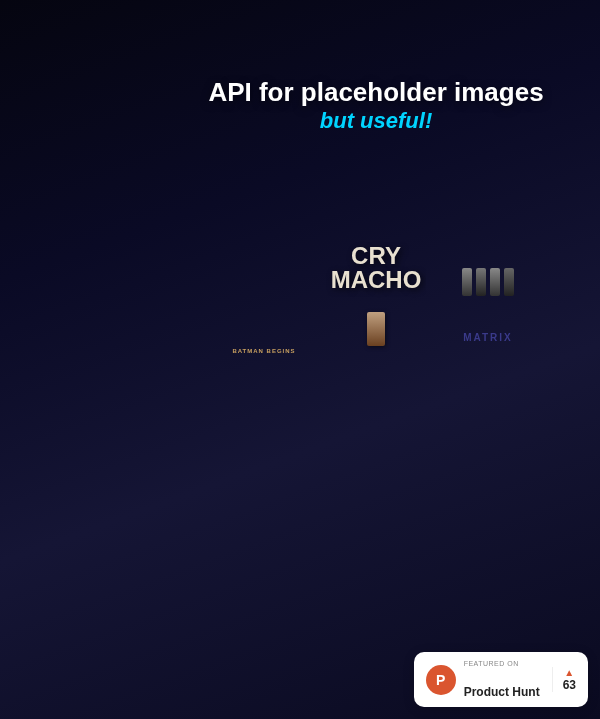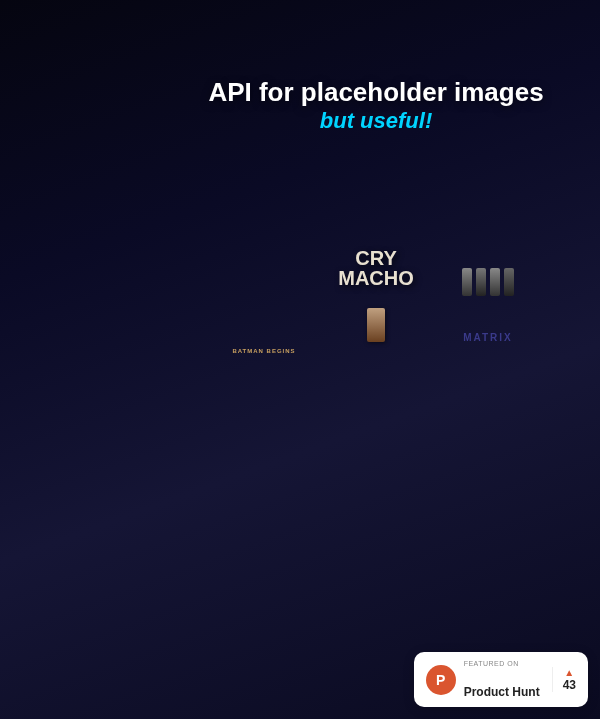--- a/index.html
+++ b/index.html
@@ -384,21 +384,21 @@
           <div class="batman-label" style="position:relative;z-index:1;color:#c8a060;font-size:6px;font-weight:700;letter-spacing:1px;">BATMAN BEGINS</div>
         </div>
         <div class="movie-title">Movie Title</div>
         <div class="movie-desc">Description</div>
       </div>
 
       <div class="movie-card">
         <div class="movie-poster movie-poster-cry">
           <div style="position:absolute;top:0;left:0;right:0;bottom:0;background:linear-gradient(160deg,#4a0808 0%,#7a1010 25%,#b03030 45%,#604028 70%,#201008 100%);"></div>
           <div style="position:relative;z-index:1;text-align:center;">
-            <div style="color:#e8e0d0;font-size:20px;font-weight:900;line-height:1;text-shadow:2px 2px 6px rgba(0,0,0,0.7);">CRY<br>MACHO</div>
+            <div style="color:#e8e0d0;font-size:24px;font-weight:900;line-height:1;text-shadow:2px 2px 6px rgba(0,0,0,0.7);">CRY<br>MACHO</div>
             <div style="margin-top:20px;display:flex;justify-content:center;">
               <div style="width:18px;height:34px;background:linear-gradient(to bottom,#c0a080,#6a4020);border-radius:2px;box-shadow:1px 1px 4px rgba(0,0,0,0.5);"></div>
             </div>
           </div>
         </div>
         <div class="movie-title">Movie Title</div>
         <div class="movie-desc">Description</div>
       </div>
 
       <div class="movie-card">
@@ -459,15 +459,15 @@
 </div>
 
 <div class="ph-badge">
   <div class="ph-logo">P</div>
   <div class="ph-text">
     <span class="ph-featured">FEATURED ON</span>
     <span class="ph-name">Product Hunt</span>
   </div>
   <div class="ph-votes">
     <span class="ph-arrow">▲</span>
-    <span class="ph-count">43</span>
+    <span class="ph-count">63</span>
   </div>
 </div>
 
 </body></html>

